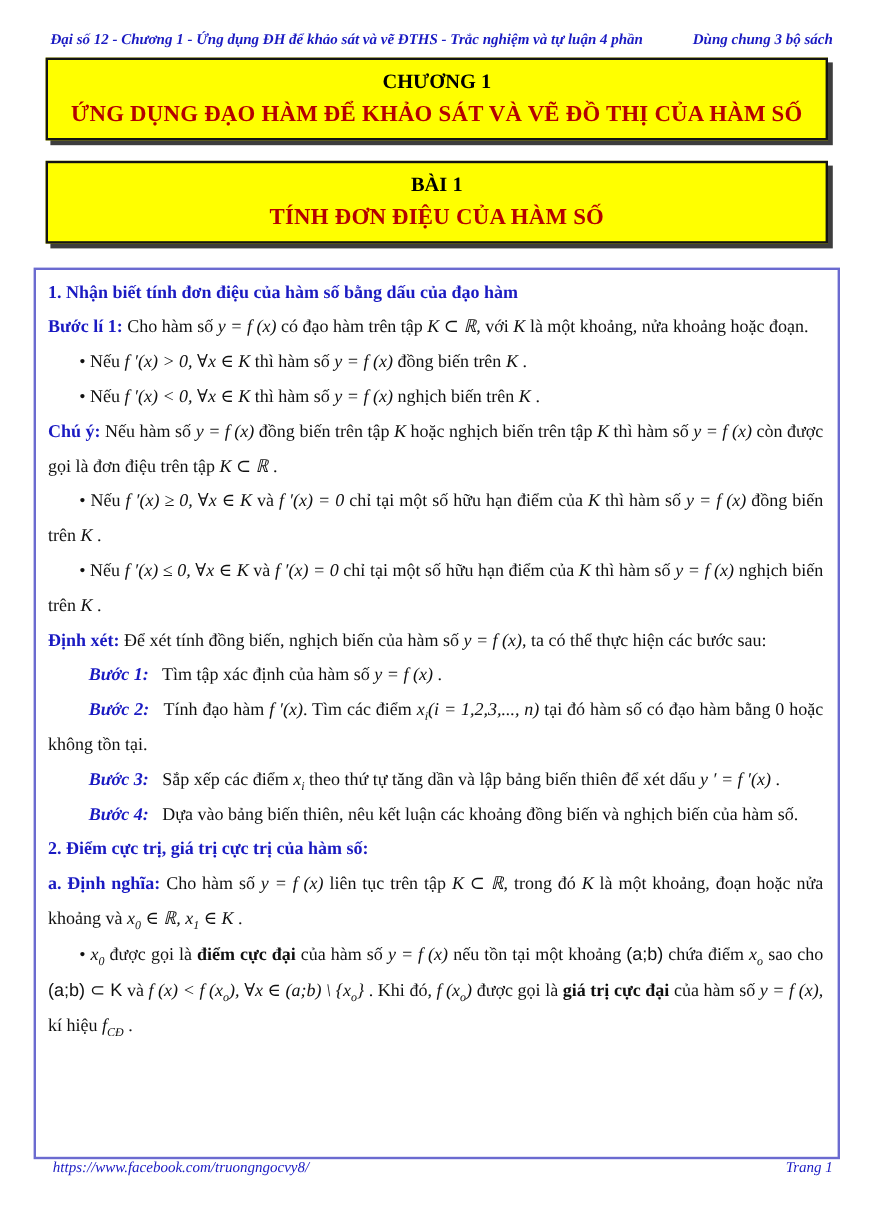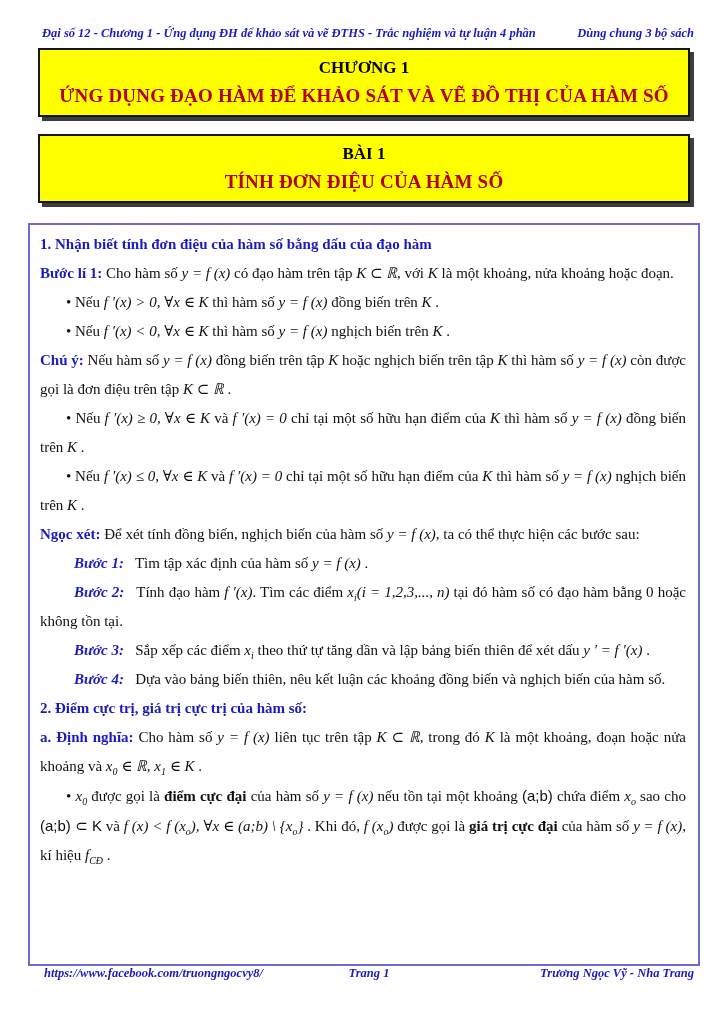--- a/index.html
+++ b/index.html
@@ -62,21 +62,21 @@
   .rb{font-weight:bold;}
   .rbb{color:var(--blue);font-weight:bold;}
   .rbi{color:var(--blue);font-style:italic;font-weight:bold;}
   .rm{font-style:italic;font-family:"Liberation Serif","DejaVu Serif",serif;}
   .rms{font-family:"Liberation Sans","DejaVu Sans",sans-serif;font-size:15px;}
   sub.rm{font-size:10px;line-height:0;}
   
   .footer{
     position:absolute;left:44px;right:30px;top:966px;
     display:flex;align-items:baseline;
-    font-weight:bold;font-style:italic;
+    font-weight:normal;font-style:italic;
     font-size:12.5px;color:var(--blue);
     white-space:nowrap;
   }
   .footer .fl{flex:1;text-align:left;}
   .footer .fc{flex:0 0 auto;}
   .footer .fr{flex:1;text-align:right;}
 </style>
 </head>
 <body>
 
@@ -101,29 +101,28 @@
 
   <div class="content-box" id="content-box">
 
   <p class="para heading"><span class="rbb">1. Nhận biết tính đơn điệu của hàm số bằng dấu của đạo hàm</span></p>
       <p class="para"><span class="rbb">Bước lí 1: </span><span class="rn">Cho hàm số </span><span class="rm">y = f (x)</span><span class="rn"> có đạo hàm trên tập </span><span class="rm">K ⊂ ℝ</span><span class="rn">, với </span><span class="rm">K</span><span class="rn"> là một khoảng, nửa khoảng hoặc đoạn.</span></p>
       <p class="para ind-b"><span class="rn">• Nếu </span><span class="rm">f ′(x) &gt; 0,  ∀x ∈ K</span><span class="rn"> thì hàm số </span><span class="rm">y = f (x)</span><span class="rn"> đồng biến trên </span><span class="rm">K</span><span class="rn"> .</span></p>
       <p class="para ind-b"><span class="rn">• Nếu </span><span class="rm">f ′(x) &lt; 0, ∀x ∈ K</span><span class="rn"> thì hàm số </span><span class="rm">y = f (x)</span><span class="rn"> nghịch biến trên </span><span class="rm">K</span><span class="rn"> .</span></p>
       <p class="para"><span class="rbb">Chú ý: </span><span class="rn">Nếu hàm số </span><span class="rm">y = f (x)</span><span class="rn"> đồng biến trên tập </span><span class="rm">K</span><span class="rn"> hoặc nghịch biến trên tập </span><span class="rm">K</span><span class="rn"> thì hàm số </span><span class="rm">y = f (x)</span><span class="rn"> còn được gọi là đơn điệu trên tập </span><span class="rm">K ⊂ ℝ</span><span class="rn"> .</span></p>
       <p class="para ind-b"><span class="rn">• Nếu </span><span class="rm">f ′(x) ≥ 0,  ∀x ∈ K</span><span class="rn"> và </span><span class="rm">f ′(x) = 0</span><span class="rn"> chỉ tại một số hữu hạn điểm của </span><span class="rm">K</span><span class="rn"> thì hàm số </span><span class="rm">y = f (x)</span><span class="rn"> đồng biến trên </span><span class="rm">K</span><span class="rn"> .</span></p>
       <p class="para ind-b"><span class="rn">• Nếu </span><span class="rm">f ′(x) ≤ 0,  ∀x ∈ K</span><span class="rn"> và </span><span class="rm">f ′(x) = 0</span><span class="rn"> chỉ tại một số hữu hạn điểm của </span><span class="rm">K</span><span class="rn"> thì hàm số </span><span class="rm">y = f (x)</span><span class="rn"> nghịch biến trên </span><span class="rm">K</span><span class="rn"> .</span></p>
-      <p class="para"><span class="rbb">Ngọc xét: </span><span class="rn">Để xét tính đồng biến, nghịch biến của hàm số </span><span class="rm">y = f (x)</span><span class="rn">, ta có thể thực hiện các bước sau:</span></p>
+      <p class="para"><span class="rbb">Định xét: </span><span class="rn">Để xét tính đồng biến, nghịch biến của hàm số </span><span class="rm">y = f (x)</span><span class="rn">, ta có thể thực hiện các bước sau:</span></p>
       <p class="para ind-s"><span class="rbi">Bước 1:</span><span class="rn">&nbsp;&nbsp; Tìm tập xác định của hàm số </span><span class="rm">y = f (x)</span><span class="rn"> .</span></p>
       <p class="para ind-s"><span class="rbi">Bước 2:</span><span class="rn">&nbsp;&nbsp; Tính đạo hàm </span><span class="rm">f ′(x)</span><span class="rn">. Tìm các điểm </span><span class="rm">x</span><sub class="rm">i</sub><span class="rm">(i = 1,2,3,..., n)</span><span class="rn"> tại đó hàm số có đạo hàm bằng 0 hoặc không tồn tại.</span></p>
       <p class="para ind-s"><span class="rbi">Bước 3:</span><span class="rn">&nbsp;&nbsp; Sắp xếp các điểm </span><span class="rm">x</span><sub class="rm">i</sub><span class="rn"> theo thứ tự tăng dần và lập bảng biến thiên để xét dấu </span><span class="rm">y ′ = f ′(x)</span><span class="rn"> .</span></p>
       <p class="para ind-s"><span class="rbi">Bước 4:</span><span class="rn">&nbsp;&nbsp; Dựa vào bảng biến thiên,  nêu kết luận các khoảng đồng biến và nghịch biến của hàm số.</span></p>
       <p class="para heading"><span class="rbb">2.  Điểm cực trị, giá trị cực trị của hàm số:</span></p>
       <p class="para"><span class="rbb">a. Định nghĩa: </span><span class="rn">Cho hàm số </span><span class="rm">y = f (x)</span><span class="rn"> liên tục trên tập </span><span class="rm">K ⊂ ℝ</span><span class="rn">, trong đó </span><span class="rm">K</span><span class="rn"> là một khoảng, đoạn hoặc nửa khoảng và </span><span class="rm">x</span><sub class="rm">0</sub><span class="rm"> ∈ ℝ, x</span><sub class="rm">1</sub><span class="rm"> ∈ K</span><span class="rn"> .</span></p>
       <p class="para ind-b"><span class="rn">• </span><span class="rm">x</span><sub class="rm">0</sub><span class="rn"> được gọi là </span><span class="rb">điểm cực đại</span><span class="rn"> của hàm số </span><span class="rm">y = f (x)</span><span class="rn"> nếu tồn tại một khoảng </span><span class="rms">(a;b)</span><span class="rn"> chứa điểm </span><span class="rm">x</span><sub class="rm">o</sub><span class="rn"> sao cho </span><span class="rms">(a;b) ⊂ K</span><span class="rn"> và </span><span class="rm">f (x) &lt; f (x</span><sub class="rm">o</sub><span class="rm">), ∀x ∈ (a;b) \ {x</span><sub class="rm">o</sub><span class="rm">}</span><span class="rn"> . Khi đó, </span><span class="rm">f (x</span><sub class="rm">o</sub><span class="rm">)</span><span class="rn"> được gọi là </span><span class="rb">giá trị cực đại</span><span class="rn"> của hàm số </span><span class="rm">y = f (x)</span><span class="rn">, kí hiệu </span><span class="rm">f</span><sub class="rm">CĐ</sub><span class="rn"> .</span></p>
     </div>
 
   <div class="footer">
     <span class="fl">https://www.facebook.com/truongngocvy8/</span>
     <span class="fc">Trang 1</span>
-    <span class="fr">Trương Ngọc Vỹ - Nha Trang</span>
   </div>
 
 </div>
 
 </body></html>

